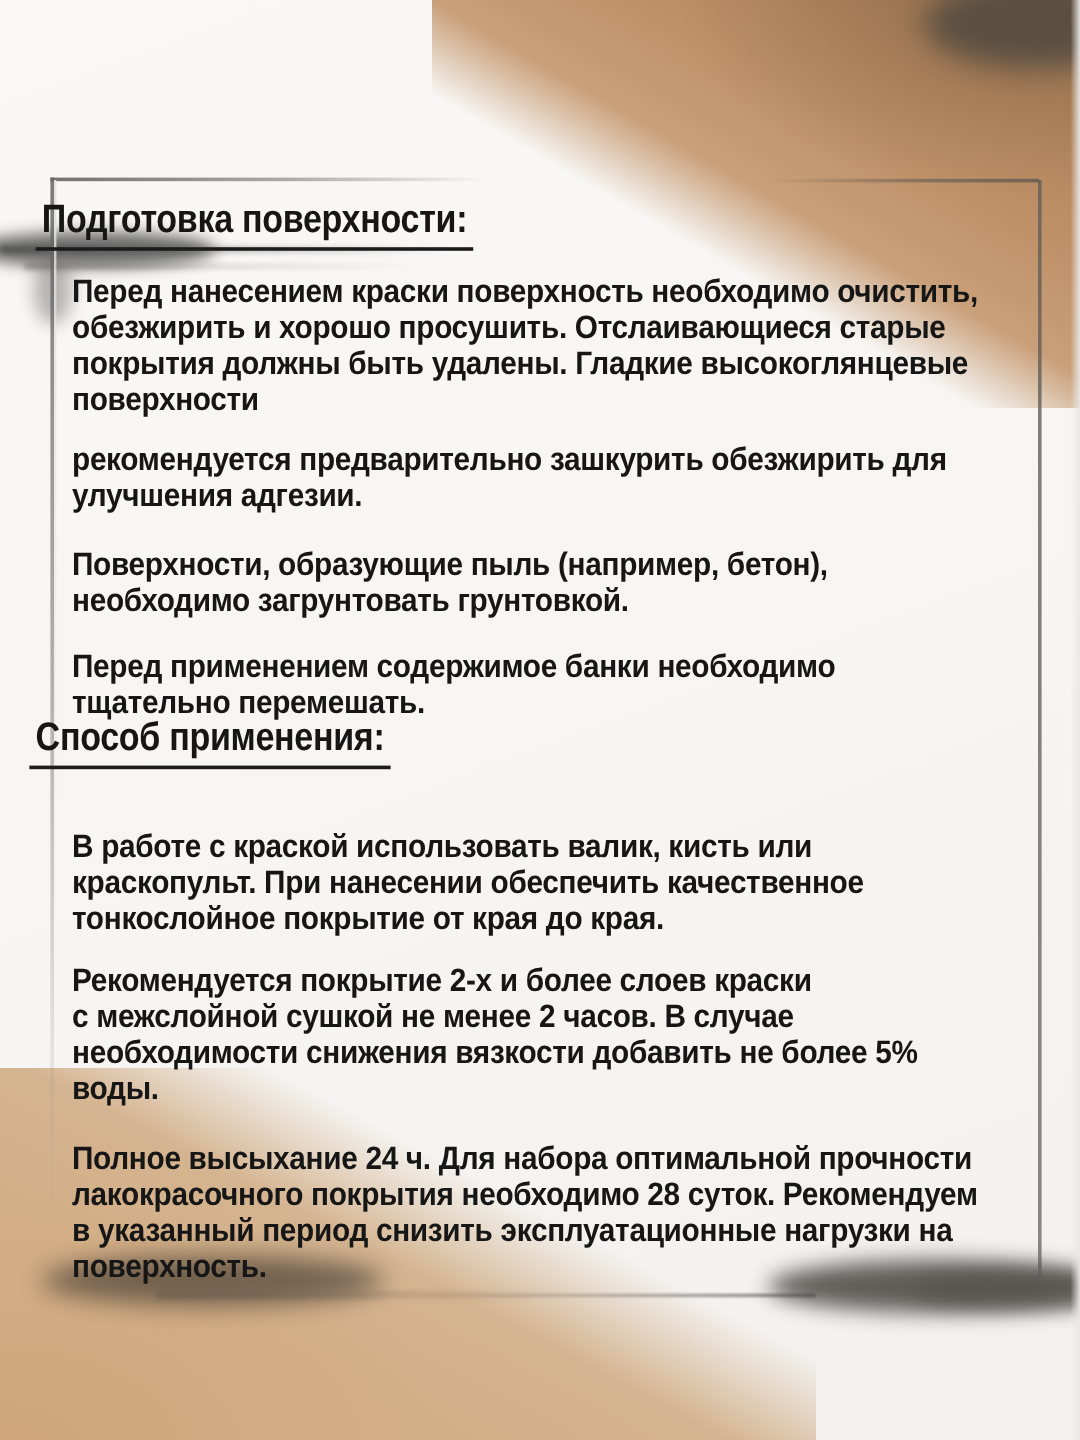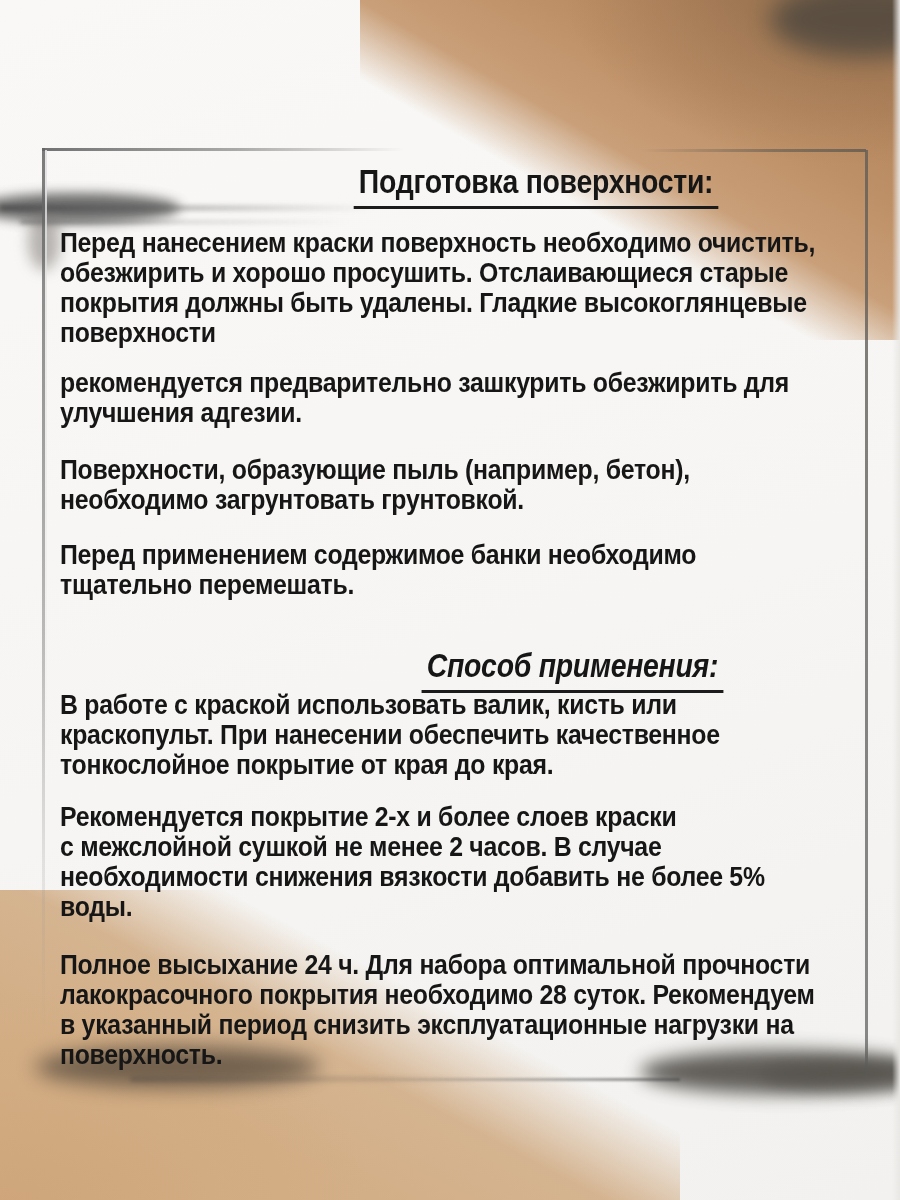--- a/index.html
+++ b/index.html
@@ -119,21 +119,21 @@
     left: 60px;
     font-size: 27px;
     line-height: 30px;
     letter-spacing: -0.3px;
     white-space: pre;
     transform: scaleX(0.92);
     transform-origin: 0 0;
   }
   .title-wrap {
     left: 0; width: 748px;
-    text-align: right;
+    text-align: left;
   }
   .title-inner {
     display: inline-block;
     font-size: 33px;
     line-height: 36px;
     letter-spacing: -0.3px;
     white-space: pre;
     padding: 0 6px 6px 6px;
     border-bottom: 3px solid #1c1c1c;
     transform: scaleX(0.86);
@@ -141,21 +141,21 @@
   }
 
   .p1 { top: 228px; }
   .p2 { top: 368px; }
   .p3 { top: 455px; }
   .p4 { top: 540px; }
   .p5 { top: 690px; }
   .p6 { top: 802px; }
   .p7 { top: 950px; }
   .t1 { top: 164px; }
-  .t2 { top: 648px; font-style: italic; }
+  .t2 { top: 596px; }
 </style>
 </head>
 <body>
 
 <div class="decor tan-top-right"></div>
 <div class="decor tan-bottom-left"></div>
 <div class="decor smudge smudge-top-right-corner"></div>
 <div class="decor smudge stroke-left-main"></div>
 <div class="decor stroke-left-tail1"></div>
 <div class="decor stroke-left-tail2"></div>

